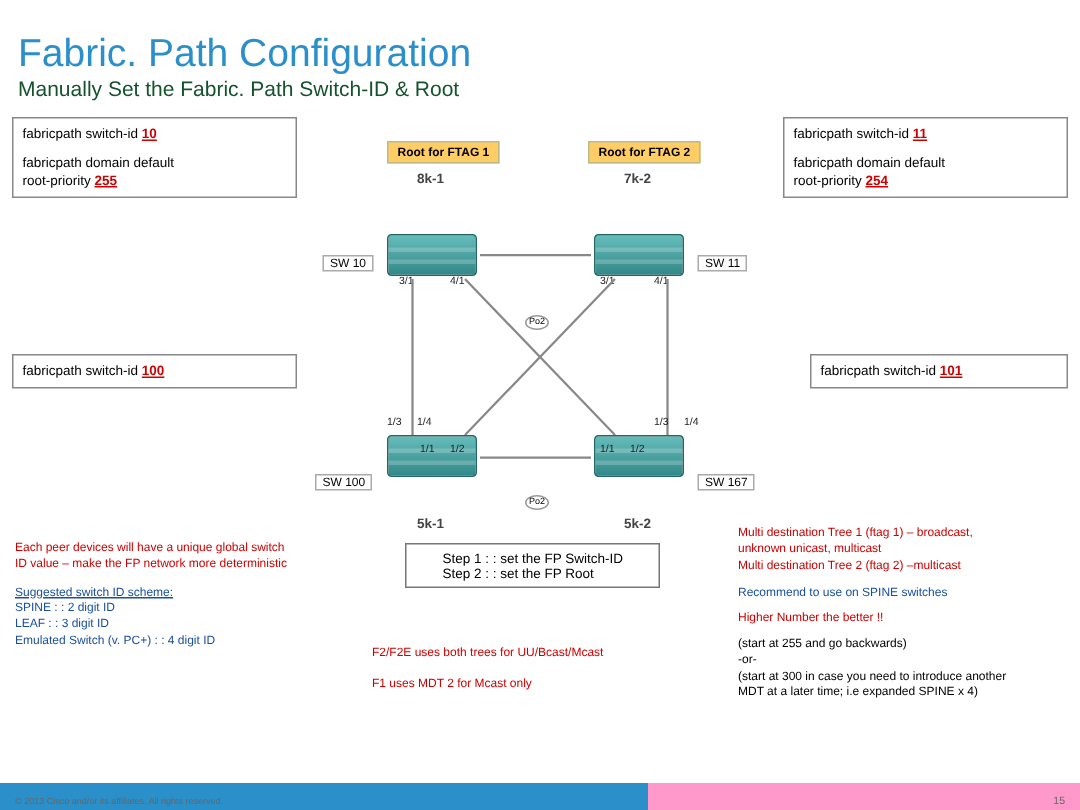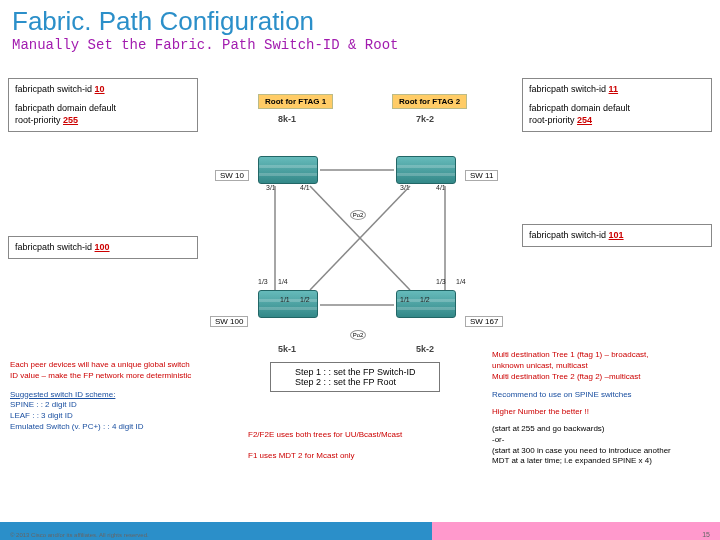--- a/index.html
+++ b/index.html
@@ -1,18 +1,18 @@
 <!DOCTYPE html>
 <html><head>
 <meta charset="utf-8">
 <style>
   * { box-sizing: border-box; margin: 0; padding: 0; }
   body { font-family: Arial, sans-serif; font-size: 9px; width: 720px; height: 540px; position: relative; background: #fff; }
-  .title { font-size: 26px; color: #2b8fc9; font-weight: 300; padding: 6px 12px 0; }
-  .subtitle { font-size: 14px; color: #a21caf; padding: 0 12px 6px; font-family: Liberation Mono, monospace; }
+  .title { font-size: 26px; color: #2b8fc9; font-weight: 300; padding: 20px 12px 0; }
+  .subtitle { font-size: 14px; color: #14532d; padding: 0 12px 6px; }
   .cfg-box { position: absolute; border: 1px solid #888; padding: 4px 6px; background: #fff; line-height: 1.4; }
   .cfg-box .hl { text-decoration: underline; color: #c00; font-weight: bold; }
   .root-label { position: absolute; background: #ffcc66; border: 1px solid #bb8; padding: 2px 6px; font-size: 8px; font-weight: bold; }
   .sw-label { position: absolute; background: #fff; border: 1px solid #aaa; padding: 0 4px; font-size: 8px; }
   .switch { position: absolute; width: 60px; height: 28px; background: linear-gradient(#6bb, #388); border-radius: 3px; border: 1px solid #266; }
   .switch::before, .switch::after { content: ""; position: absolute; width: 100%; height: 3px; background: #fff3; }
   .switch::before { top: 8px; } .switch::after { top: 16px; }
   .devlabel { position: absolute; font-size: 9px; font-weight: bold; color: #444; }
   .portlabel { position: absolute; font-size: 7px; color: #222; }
   .po { position: absolute; width: 16px; height: 10px; border: 1px solid #999; border-radius: 50%; font-size: 6px; text-align: center; line-height: 9px; background: #fff; }
@@ -69,21 +69,21 @@
   <line x1="320" y1="170" x2="394" y2="170" stroke="#888" stroke-width="1.5"></line>
   <line x1="320" y1="305" x2="394" y2="305" stroke="#888" stroke-width="1.5"></line>
 </svg>
 
 <div class="po" style="top:210px; left:350px">Po2</div>
 <div class="po" style="top:330px; left:350px">Po2</div>
 
 <div class="cfg-box" style="top:236px; left:8px; width:190px">
   <div><span>fabricpath switch-id </span><span class="hl">100</span></div>
 </div>
-<div class="cfg-box" style="top:224px; right:8px; width:190px">
+<div class="cfg-box" style="top:236px; right:8px; width:172px">
   <div><span>fabricpath switch-id </span><span class="hl">101</span></div>
 </div>
 
 <div class="switch" style="top:290px; left:258px"></div>
 <div class="switch" style="top:290px; left:396px"></div>
 <div class="devlabel" style="top:344px; left:278px">5k-1</div>
 <div class="devlabel" style="top:344px; left:416px">5k-2</div>
 
 <div class="portlabel" style="top:278px; left:258px">1/3</div>
 <div class="portlabel" style="top:278px; left:278px">1/4</div>

